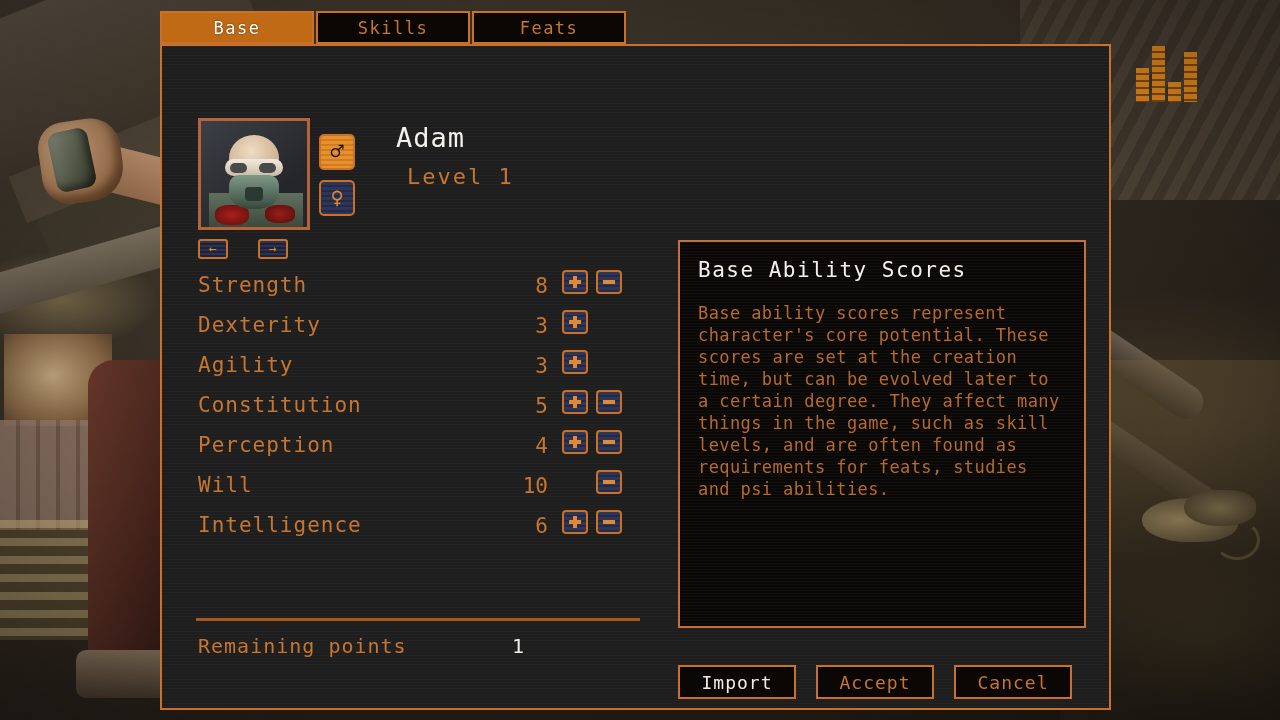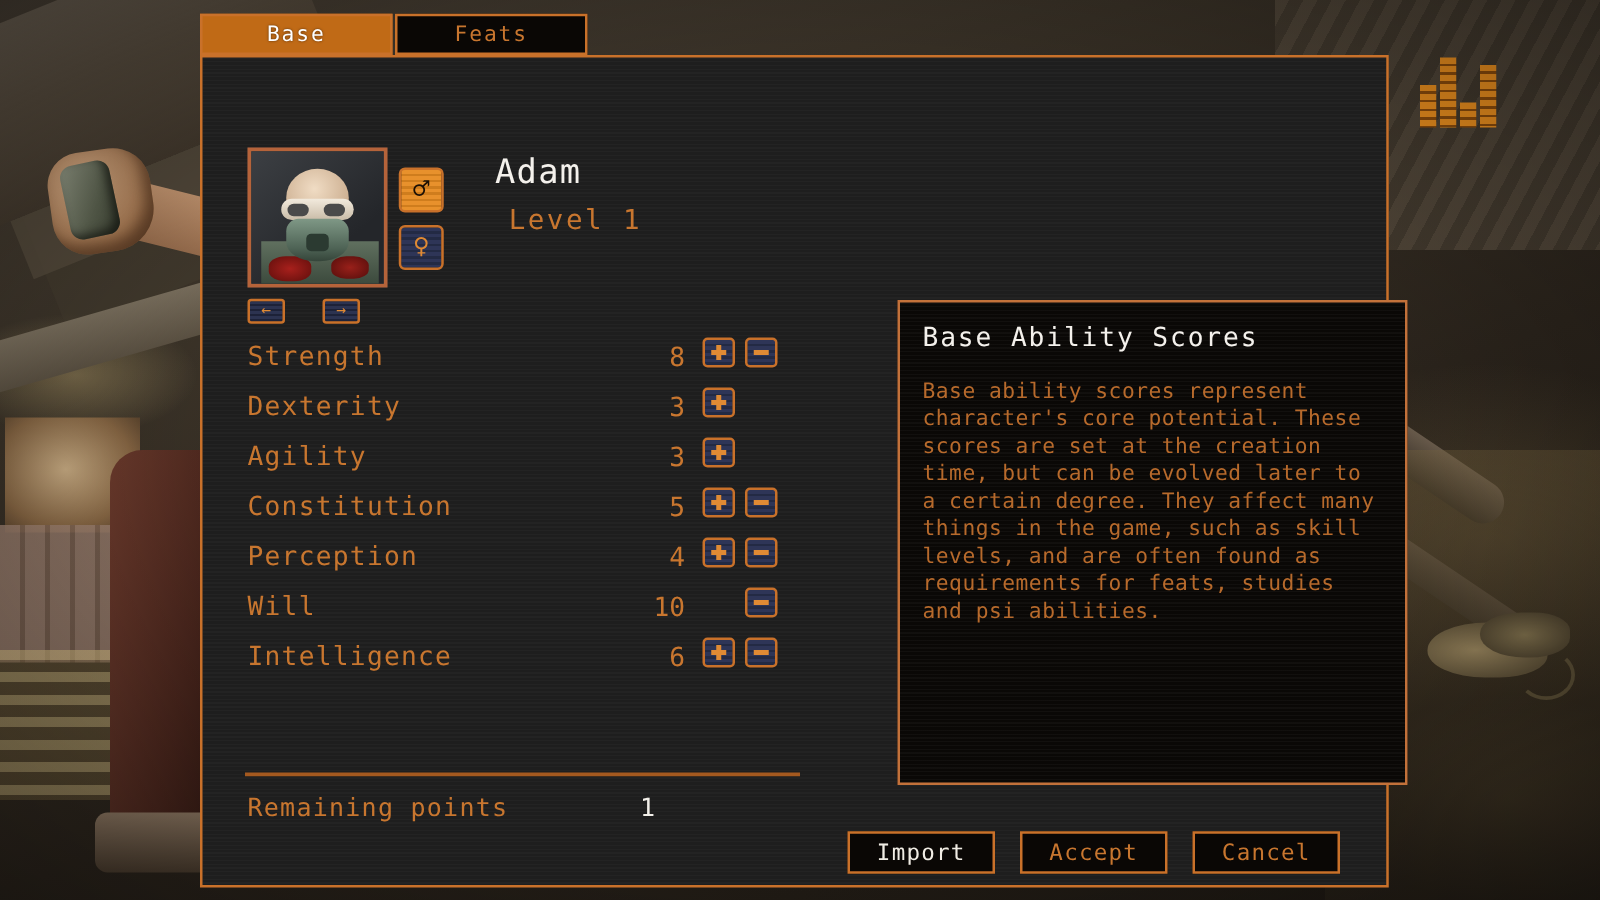--- a/index.html
+++ b/index.html
@@ -242,21 +242,20 @@
   
   #info {
     position:absolute; left:516px; top:194px;
     width:408px; height:388px;
     box-sizing:border-box;
     border:2px solid #c2713a;
     background:
       repeating-linear-gradient(180deg, rgba(255,255,255,.03) 0 1px, transparent 1px 3px),
       #0a0806;
     padding:16px 18px;
-    margin-left:40px;
   }
   #info-title { color:#f4f1ec; font-size:21px; letter-spacing:1.5px; }
   #info-body { margin-top:20px; color:#b76a2c; font-size:17px; line-height:22px;
     letter-spacing:.4px; }
 
   
   #actions { position:absolute; left:516px; top:607px; display:flex; gap:20px;margin-top:12px; }
   .abtn {
     width:118px; height:34px; box-sizing:border-box;
     border:2px solid #c9712a; background:#0a0705;
@@ -290,20 +289,21 @@
     <i style="left:0;  height:34px;"></i>
     <i style="left:16px; height:56px;"></i>
     <i style="left:32px; height:20px;"></i>
     <i style="left:48px; height:50px;"></i>
   </div>
   <div class="vignette"></div>
 </div>
 
 <div id="tabs">
   <div class="tab active">Base</div>
+  <div class="tab">Skills</div>
   <div class="tab">Feats</div>
 </div>
 
 <div id="panel">
 
   <div id="portrait-box">
     <div class="pt-wall"></div>
     <div class="pt-body"></div>
     <div class="pt-bl1"></div>
     <div class="pt-bl2"></div>

